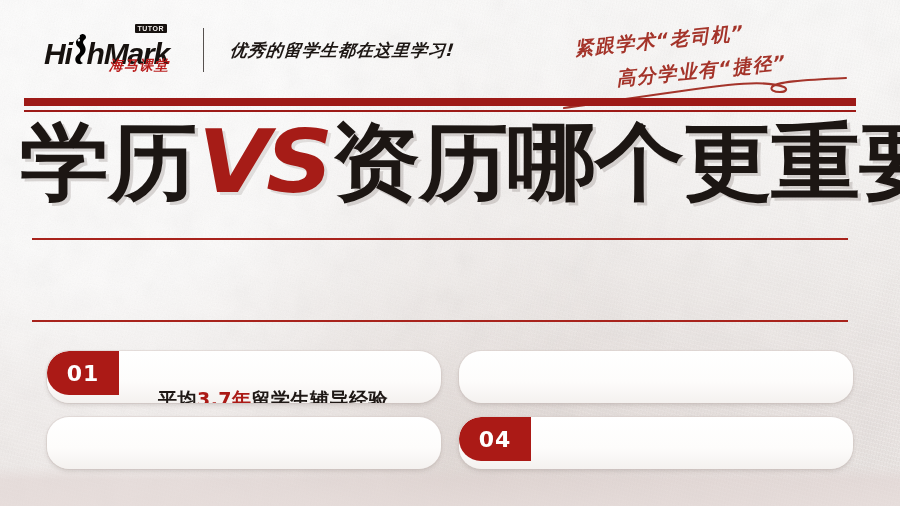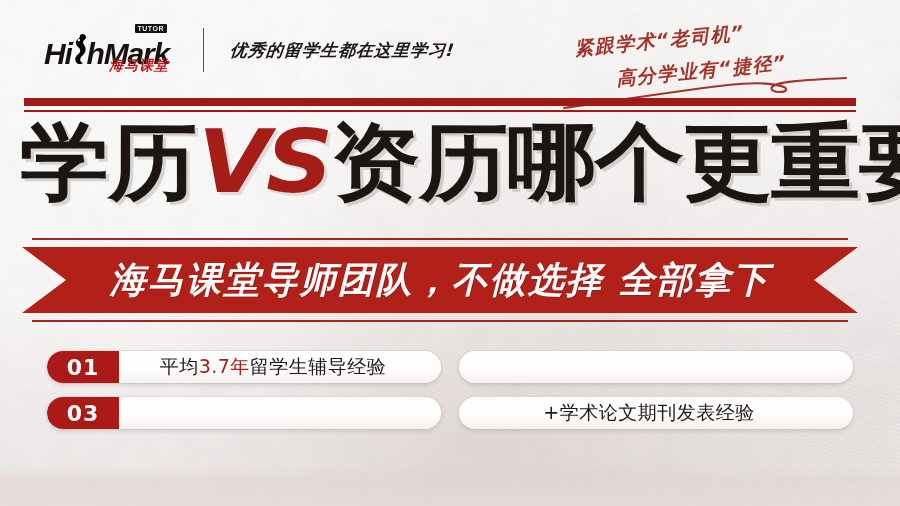--- a/index.html
+++ b/index.html
@@ -267,25 +267,25 @@
     left: 47px;
     top: 351px;
     width: 806px;
     display: flex;
     flex-wrap: wrap;
     gap: 14px 18px;
   }
   .pill {
     position: relative;
     width: 394px;
-    height: 32px;
+    height: 52px;
     background: linear-gradient(180deg, #ffffff 0%, #fdfcfb 60%, #f4f1ef 100%);
     border-radius: 22px;
     display: flex;
-    align-items: center;
+    align-items: flex-start;
     box-shadow: 0 2px 4px rgba(90,72,68,0.18), 0 0 0 1px rgba(220,212,208,0.55);
     overflow: hidden;
   }
   .pill-badge {
     width: 72px;
     height: 44px;
     flex: none;
     background: #ab1a16;
     border-radius: 22px 0 0 22px;
     display: flex;
@@ -295,25 +295,26 @@
     font-family: "DejaVu Sans", sans-serif;
     font-weight: bold;
     font-size: 22px;
     letter-spacing: 1px;
   }
   .pill-text {
     flex: 1;
     text-align: center;
     padding-right: 14px;
     font-family: "DejaVu Sans", sans-serif;
-    font-weight: normal;
+    font-weight: bold;
     font-size: 19px;
     letter-spacing: .5px;
     color: #1e1815;
     white-space: nowrap;
+    margin-top: 36px;
   }
   .pill-text .hot {
     color: #ab1a16;
   }
 </style>
 </head>
 <body>
 
 <div id="poster">
 
@@ -374,39 +375,35 @@
   </div>
 
   <div class="headline">
     <span>学历</span>
     <span class="hl-vs">VS</span>
     <span>资历哪个更重要</span>
   </div>
 
   <div class="ribbon-wrap">
     <div class="ribbon-rule top"></div>
-    <div class="ribbon-body right-notch">
-      <div class="ribbon-text">海马课堂导师团队，不做选择 全部拿下</div>
-    </div>
     <div class="ribbon-rule bottom"></div>
   </div>
 
   <div class="features">
 
     <div class="pill">
       <div class="pill-badge">01</div>
       <div class="pill-text"><span>平均</span><span class="hot">3.7年</span><span>留学生辅导经验</span></div>
     </div>
 
     <div class="pill">
     </div>
 
     <div class="pill">
-      <div class="pill-badge">03</div>
     </div>
 
     <div class="pill">
-      <div class="pill-text"><span></span><span class="hot"></span><span>+学术论文期刊发表经验</span></div>
+      <div class="pill-badge">04</div>
     </div>
 
   </div>
 
 </div>
 
 </body></html>

